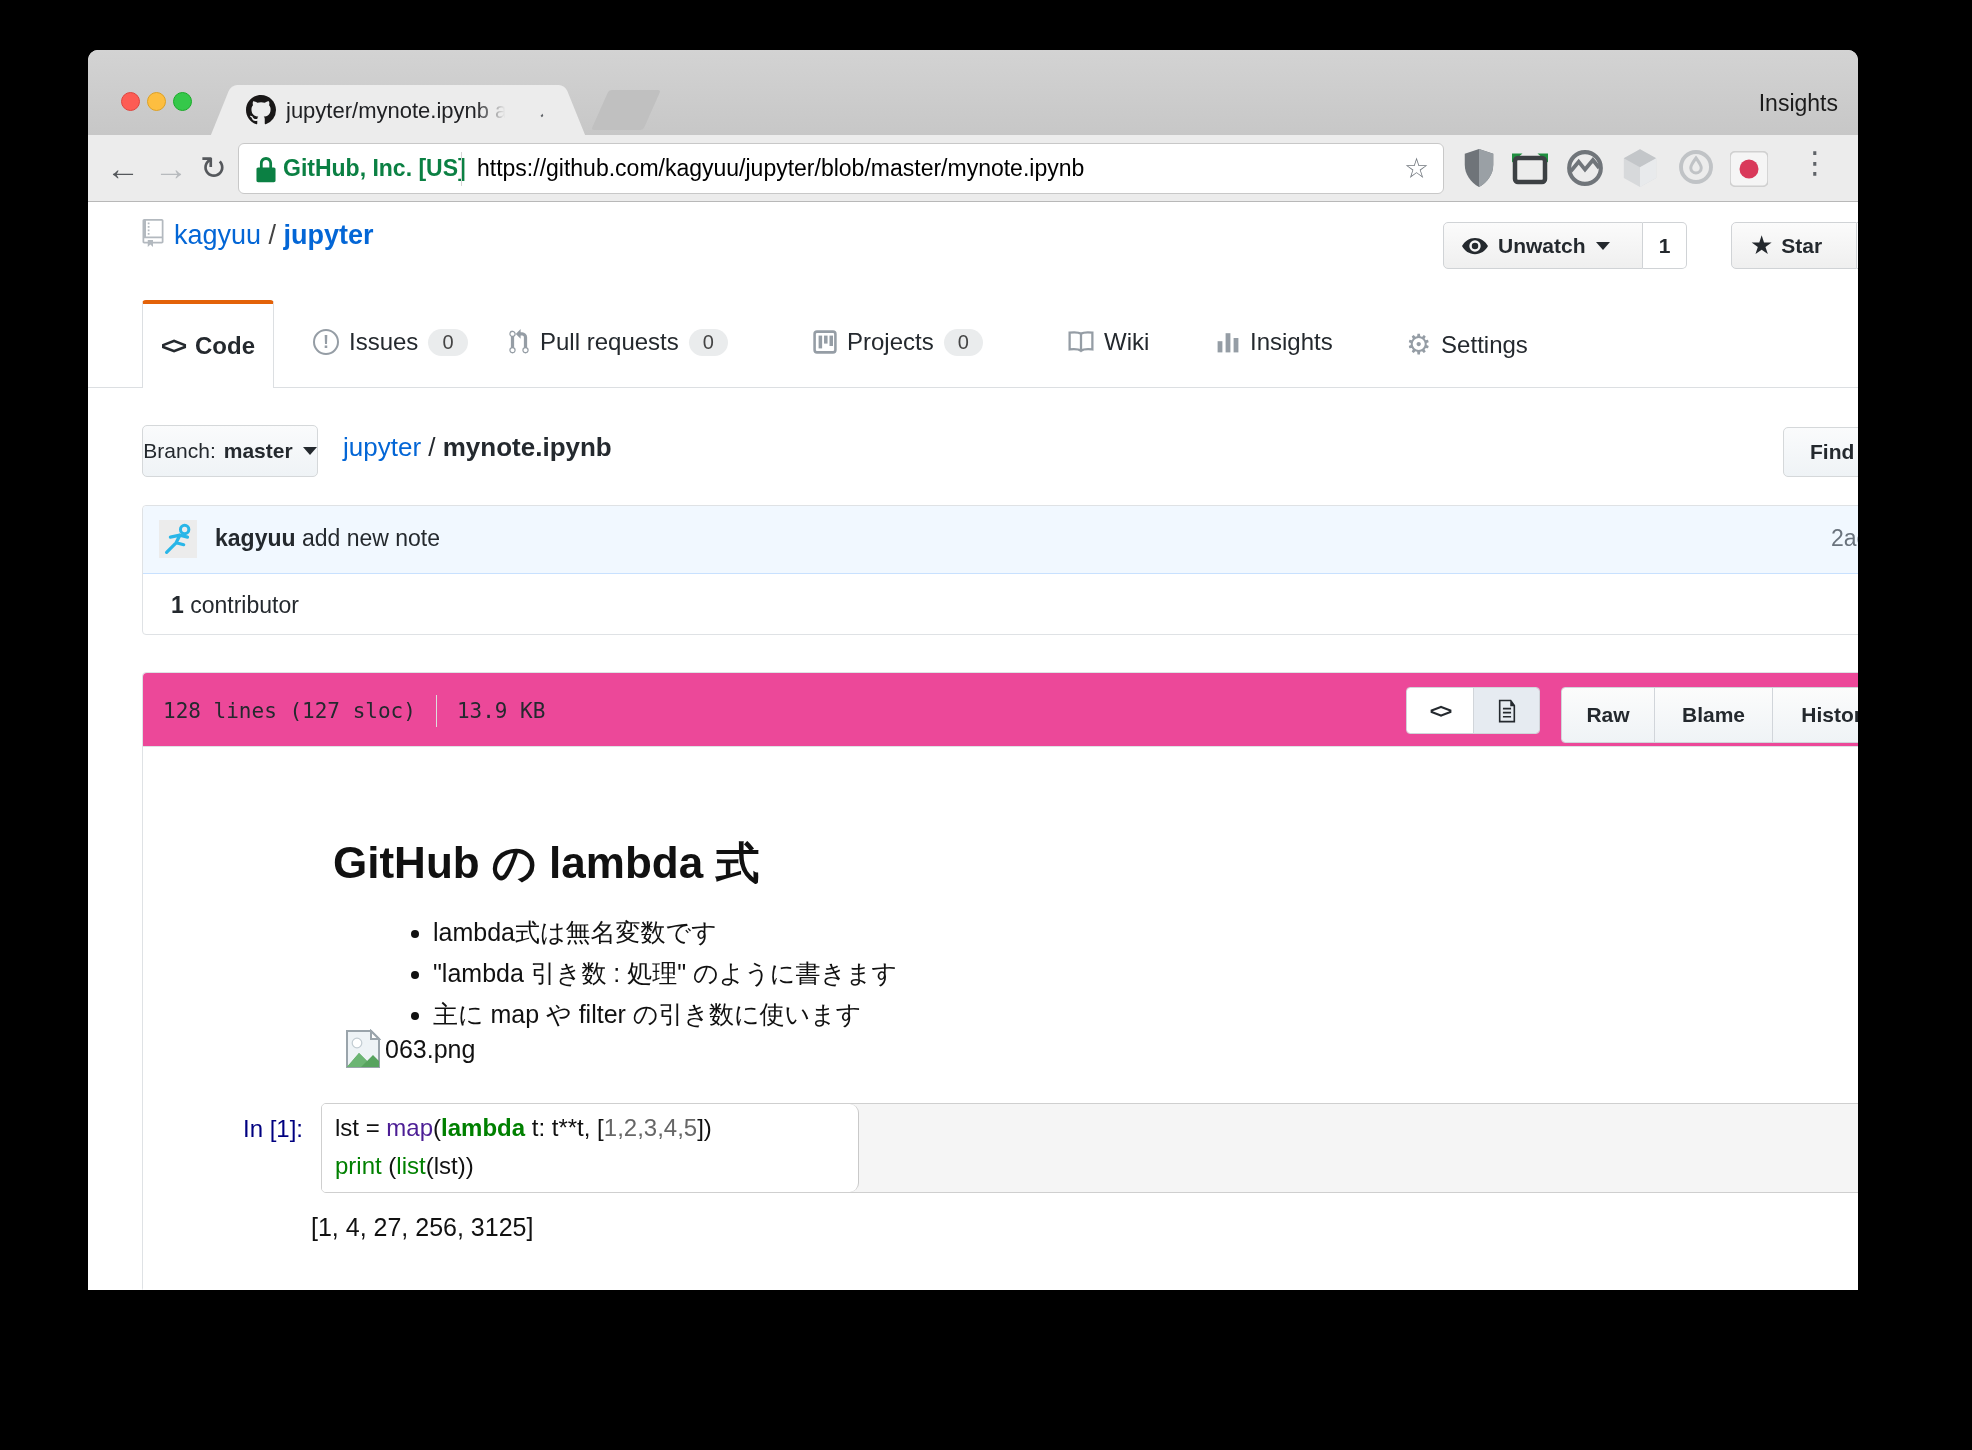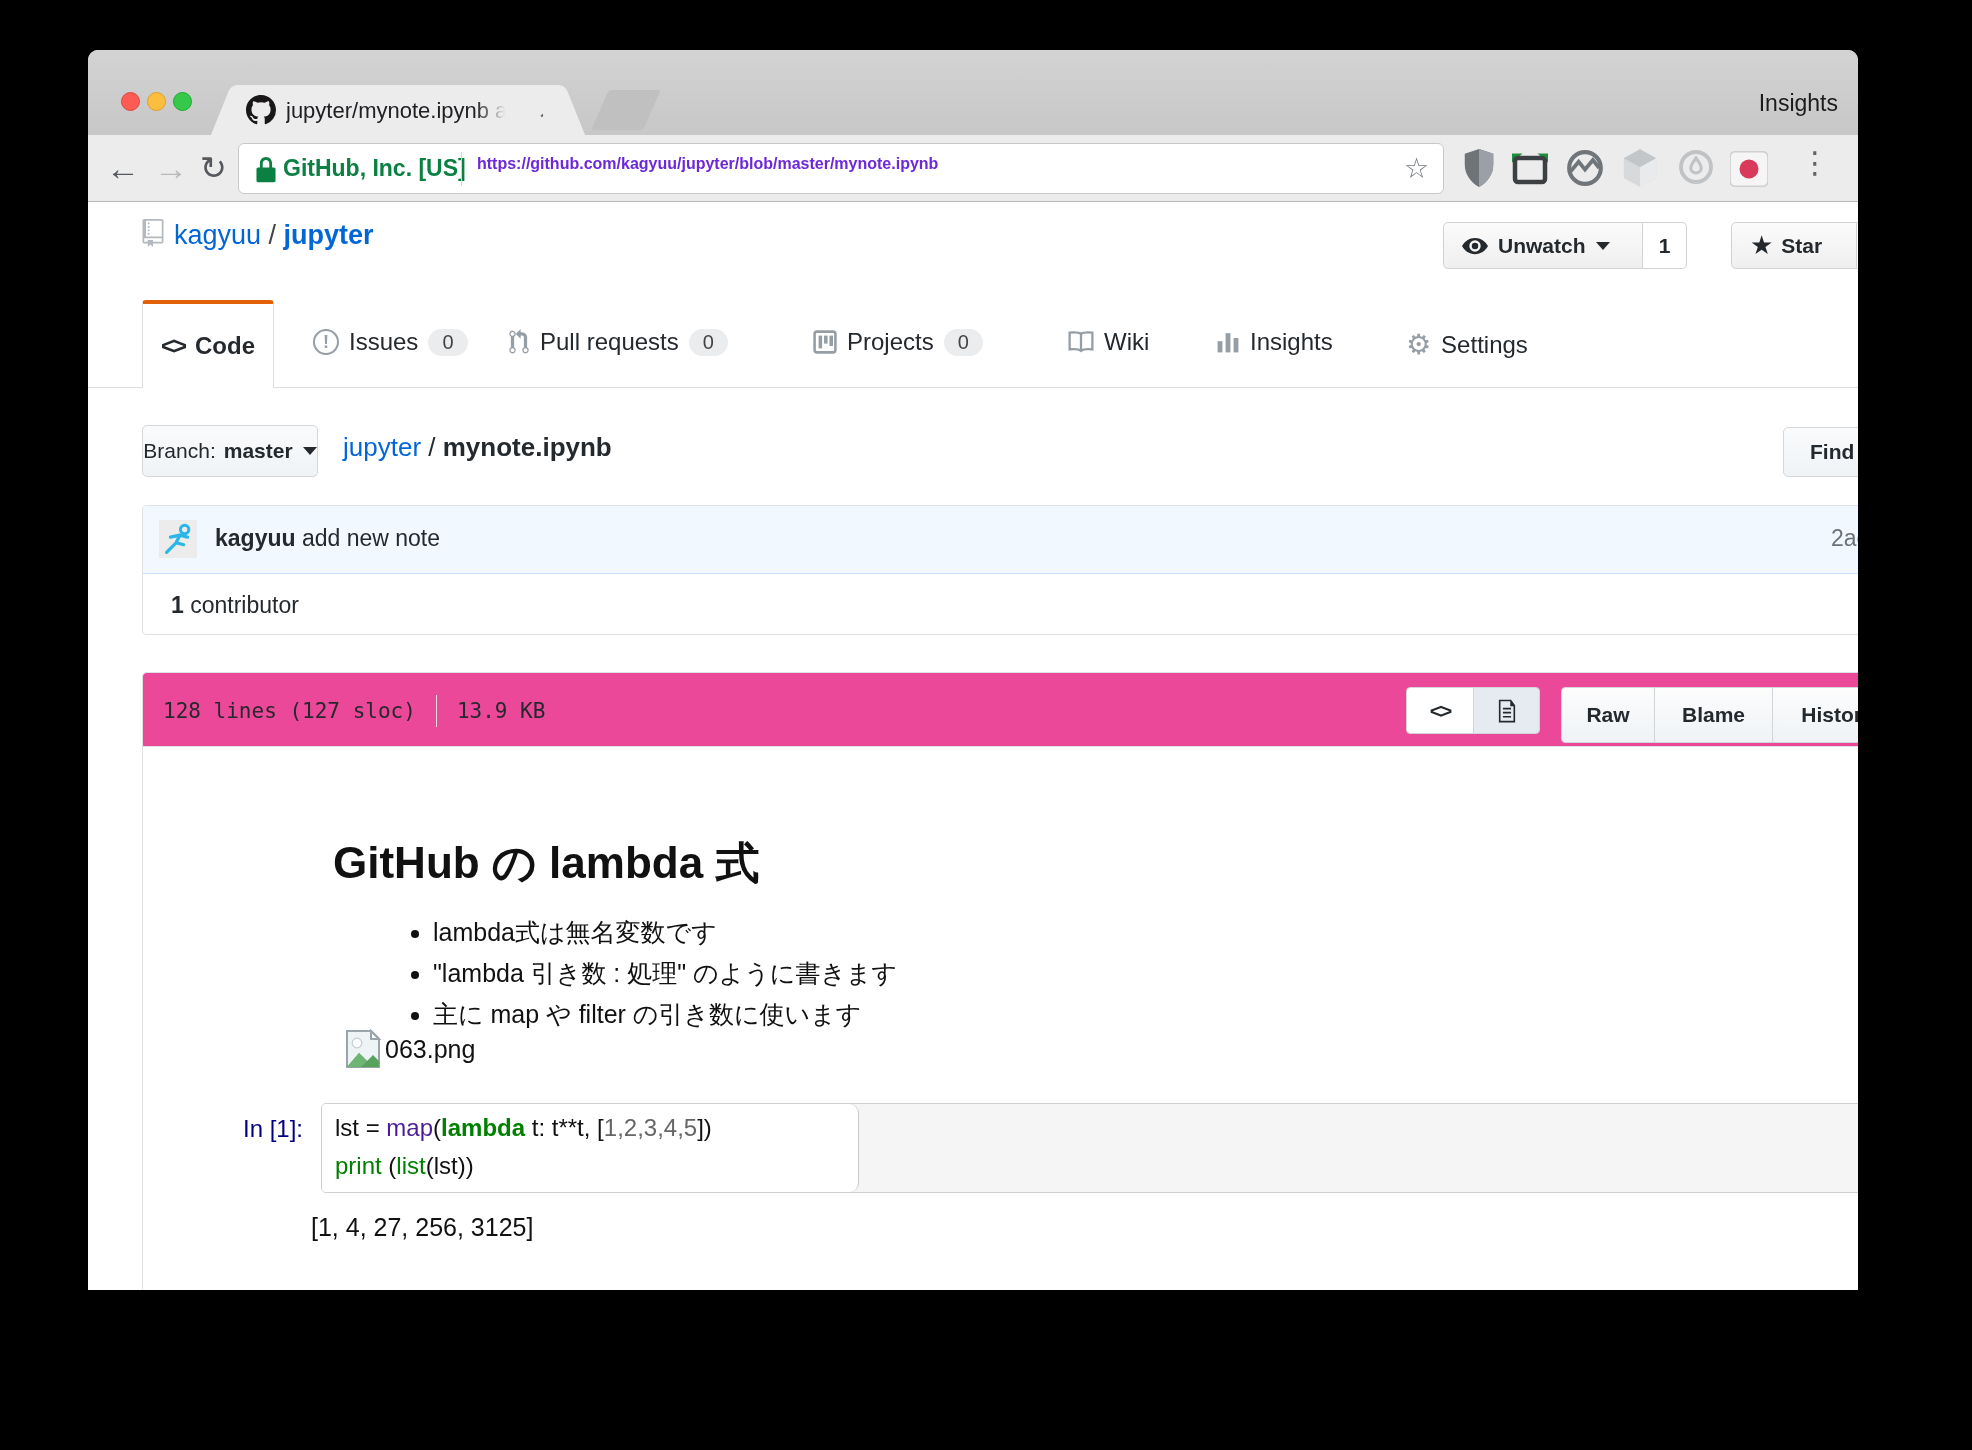--- a/index.html
+++ b/index.html
@@ -31,21 +31,21 @@
   .profile-name{position:absolute;right:20px;top:40px;font-size:23px;color:#1b1b1b;}
 
   
   .toolbar{position:absolute;left:0;top:85px;width:100%;height:67px;background:#ececec;
     border-bottom:1px solid #b8b8b8;}
   .navbtn{position:absolute;top:14px;font-size:34px;line-height:38px;color:#55585c;}
   .urlbar{position:absolute;left:150px;top:8px;width:1206px;height:51px;background:#fff;
     border:1px solid #c8c8c8;border-radius:6px;}
   .ev{position:absolute;left:44px;top:11px;font-size:23px;color:#0b8043;font-weight:600;white-space:nowrap;}
   .url-div{position:absolute;left:222px;top:8px;width:1px;height:34px;background:#d4d4d4;}
-  .url-text{position:absolute;left:238px;top:11px;font-size:16px;color:#6d28d9;white-space:nowrap;font-weight:bold;}
+  .url-text{position:absolute;left:238px;top:11px;font-size:23px;color:#000000;white-space:nowrap;}
   .bm-star{position:absolute;right:14px;top:8px;font-size:28px;color:#747a80;}
   .ext{position:absolute;top:14px;width:40px;height:40px;}
   .menu-dots{position:absolute;top:10px;font-size:30px;color:#5f6368;letter-spacing:0;}
 
   
   .page{position:absolute;left:0;top:152px;width:100%;height:1088px;background:#fff;overflow:hidden;}
   a{text-decoration:none;}
   .repo-head{position:absolute;left:54px;top:14px;height:40px;font-size:27px;color:#0366d6;}
   .repo-icon{position:relative;top:3px;margin-right:10px;}
   .repo-owner{color:#0366d6;}

